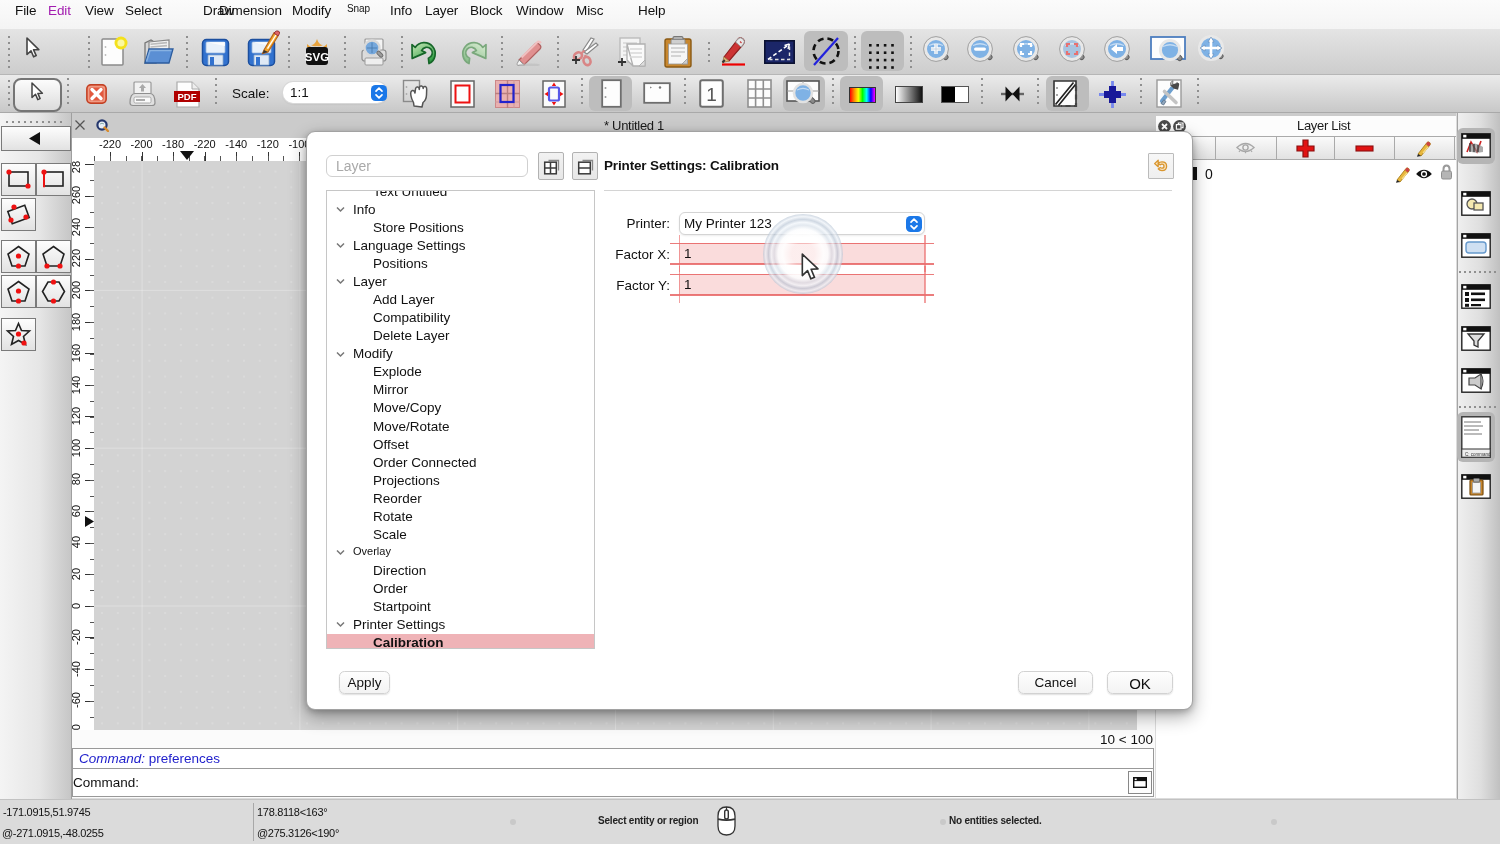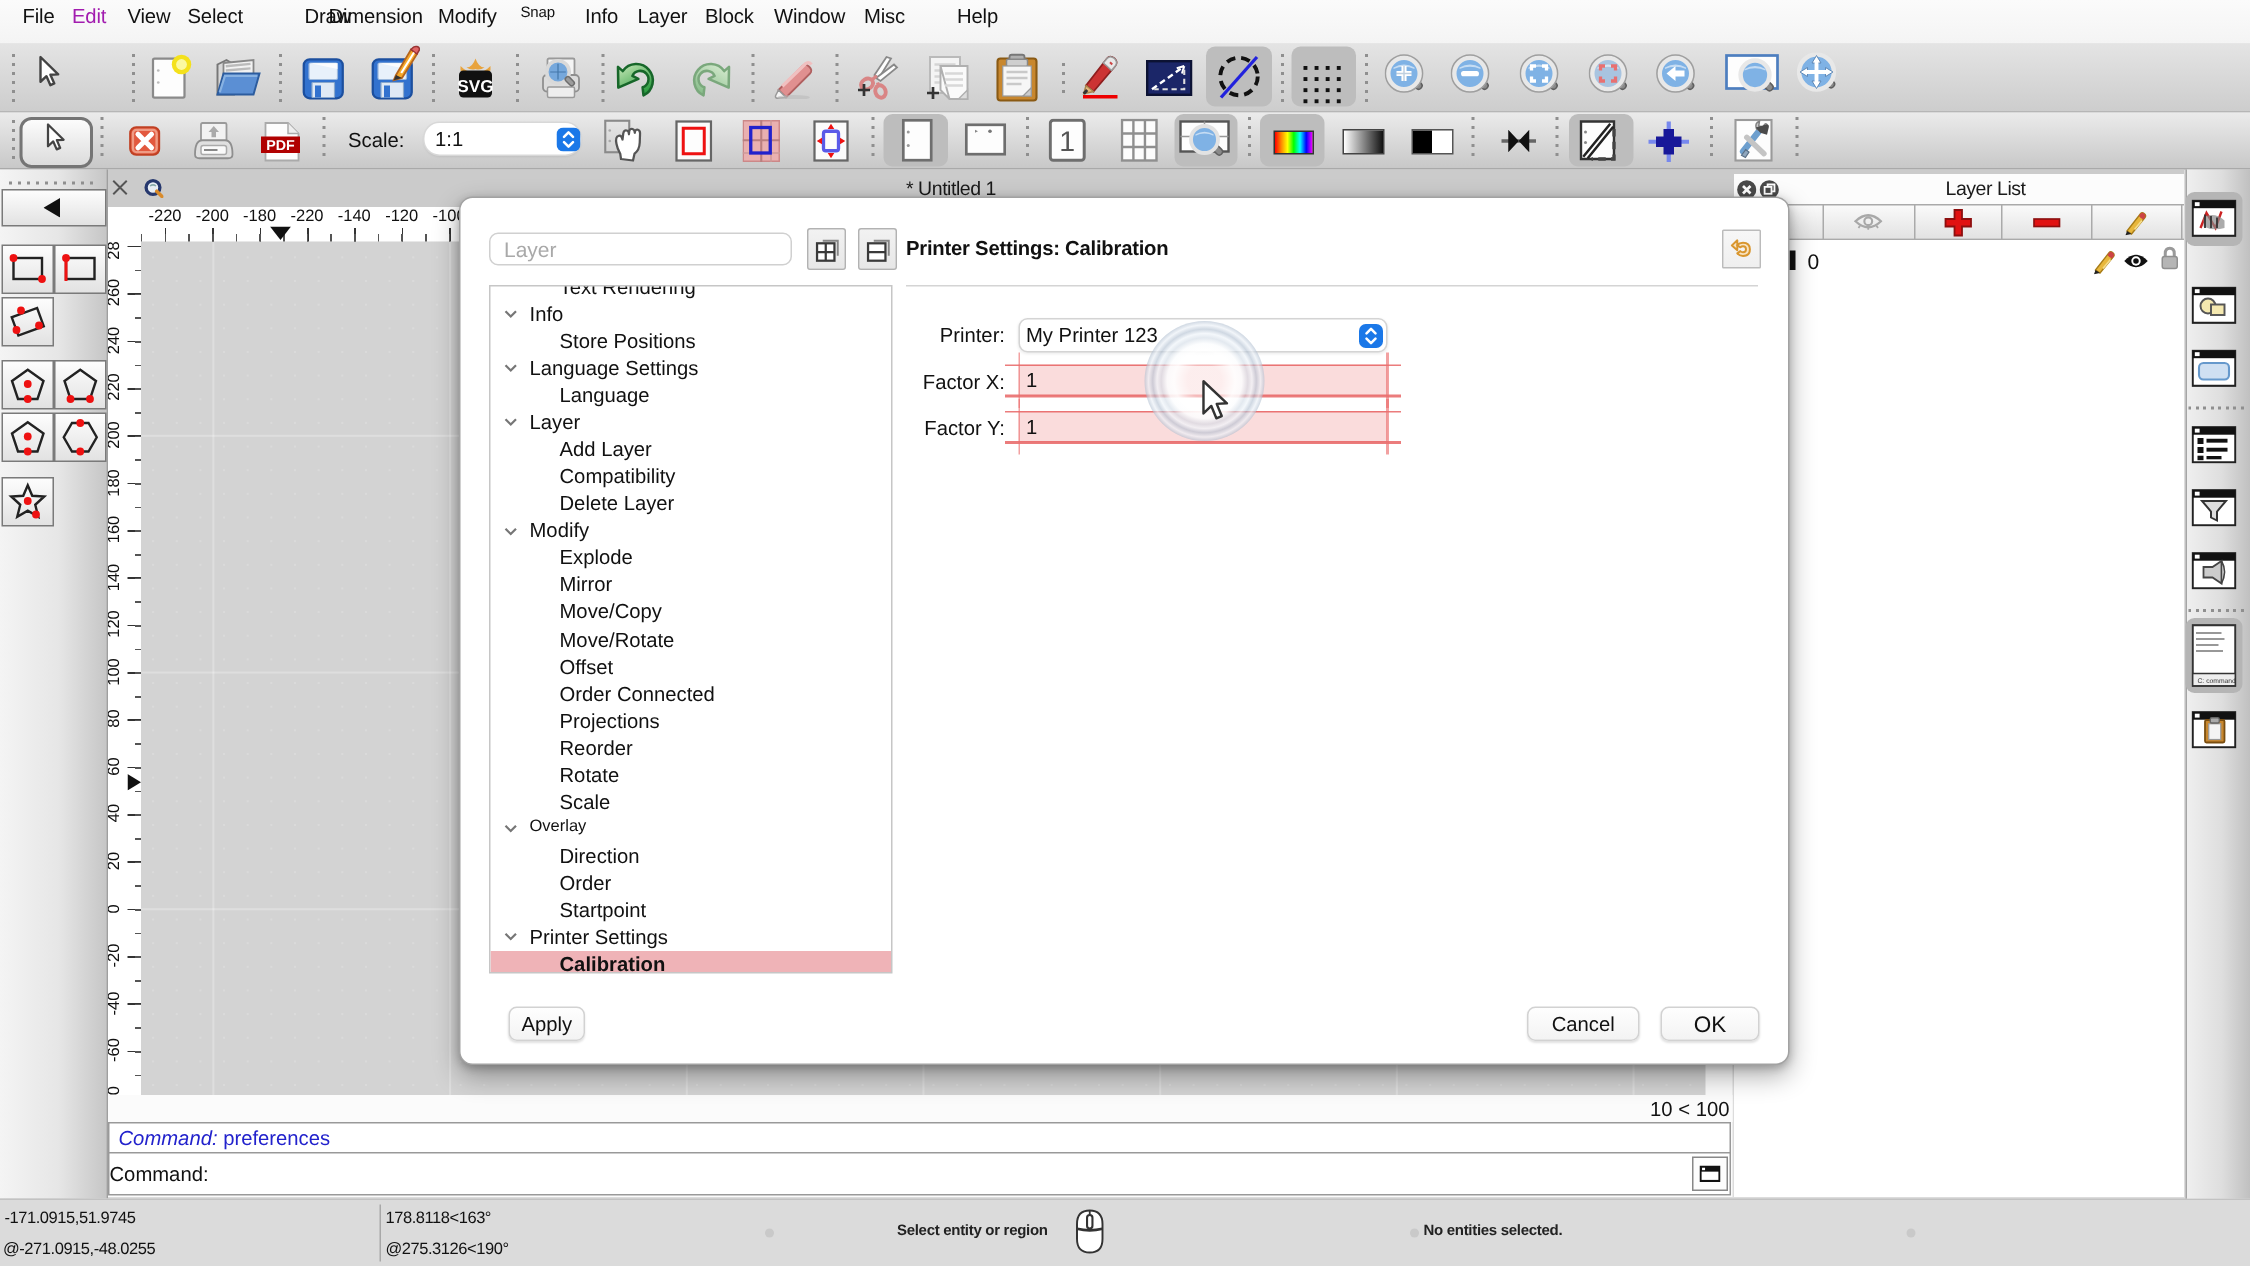--- a/index.html
+++ b/index.html
@@ -654,35 +654,35 @@
 <path d="M1.7,10 L13.3,10" stroke="#3a3a3a" stroke-width="1.5"></path>
     </svg>
 <div class="txt" style="left:604px;top:158px;font-size:13.5px;font-weight:bold;letter-spacing:-0.15px;color:#111;">Printer Settings: Calibration</div>
 <div class="ab" style="left:1148px;top:153px;width:26px;height:26px;background:linear-gradient(#f7f7f7,#efefef);border:1px solid #bbb;border-radius:1px;box-sizing:border-box;"></div>
 <svg class="ab" style="left:1152px;top:157px" width="18" height="18" viewBox="0 0 18 18">
 <path d="M6.2,3.2 L6.2,9.8 L2.6,6.6 Z M6,6.5 Q7.5,4.8 10,4.8 Q14.6,4.8 14.6,9.2 Q14.6,13.6 10,13.6 Q7.6,13.6 6.2,11.9 L8.2,10.4 Q9,11.2 10,11.2 Q12,11.2 12,9.2 Q12,7.2 10,7.2 Q9,7.2 8.3,7.9 Z" fill="#f8e3c1" stroke="#d9962e" stroke-width="1.3" stroke-linejoin="round"></path>
     </svg>
 <div class="ab" style="left:604px;top:190px;width:568px;height:1px;background:#d4d4d4;"></div>
 <div class="ab" style="left:326px;top:190px;width:269px;height:459px;border:1px solid #c6c6c6;box-sizing:border-box;overflow:hidden;background:#fff;" id="tree">
 <div class="ab" style="left:0;top:-8.5px;width:267px;height:18px;"></div>
-<div class="txt" style="left:46px;top:-7.3px;font-size:13.5px;color:#111;">Text Rendering</div>
+<div class="txt" style="left:46px;top:-7.3px;font-size:13.5px;color:#111;">Text Untitled</div>
 <div class="ab" style="left:0;top:9.6px;width:267px;height:18px;"></div>
 <svg class="ab" style="left:9px;top:15.1px" width="9" height="7" viewBox="0 0 9 7">
         <path d="M1,1.5 L4.5,5 L8,1.5" fill="none" stroke="#777" stroke-width="1.5"></path>
       </svg>
 <div class="txt" style="left:26px;top:10.8px;font-size:13.5px;color:#111;">Info</div>
 <div class="ab" style="left:0;top:27.6px;width:267px;height:18px;"></div>
 <div class="txt" style="left:46px;top:28.8px;font-size:13.5px;color:#111;">Store Positions</div>
 <div class="ab" style="left:0;top:45.7px;width:267px;height:18px;"></div>
 <svg class="ab" style="left:9px;top:51.2px" width="9" height="7" viewBox="0 0 9 7">
         <path d="M1,1.5 L4.5,5 L8,1.5" fill="none" stroke="#777" stroke-width="1.5"></path>
       </svg>
 <div class="txt" style="left:26px;top:46.9px;font-size:13.5px;color:#111;">Language Settings</div>
 <div class="ab" style="left:0;top:63.7px;width:267px;height:18px;"></div>
-<div class="txt" style="left:46px;top:64.9px;font-size:13.5px;color:#111;">Language</div>
+<div class="txt" style="left:46px;top:64.9px;font-size:13.5px;color:#111;">Positions</div>
 <div class="ab" style="left:0;top:81.8px;width:267px;height:18px;"></div>
 <svg class="ab" style="left:9px;top:87.3px" width="9" height="7" viewBox="0 0 9 7">
         <path d="M1,1.5 L4.5,5 L8,1.5" fill="none" stroke="#777" stroke-width="1.5"></path>
       </svg>
 <div class="txt" style="left:26px;top:83.0px;font-size:13.5px;color:#111;">Layer</div>
 <div class="ab" style="left:0;top:99.9px;width:267px;height:18px;"></div>
 <div class="txt" style="left:46px;top:101.1px;font-size:13.5px;color:#111;">Add Layer</div>
 <div class="ab" style="left:0;top:117.9px;width:267px;height:18px;"></div>
 <div class="txt" style="left:46px;top:119.1px;font-size:13.5px;color:#111;">Compatibility</div>
 <div class="ab" style="left:0;top:136.0px;width:267px;height:18px;"></div>

